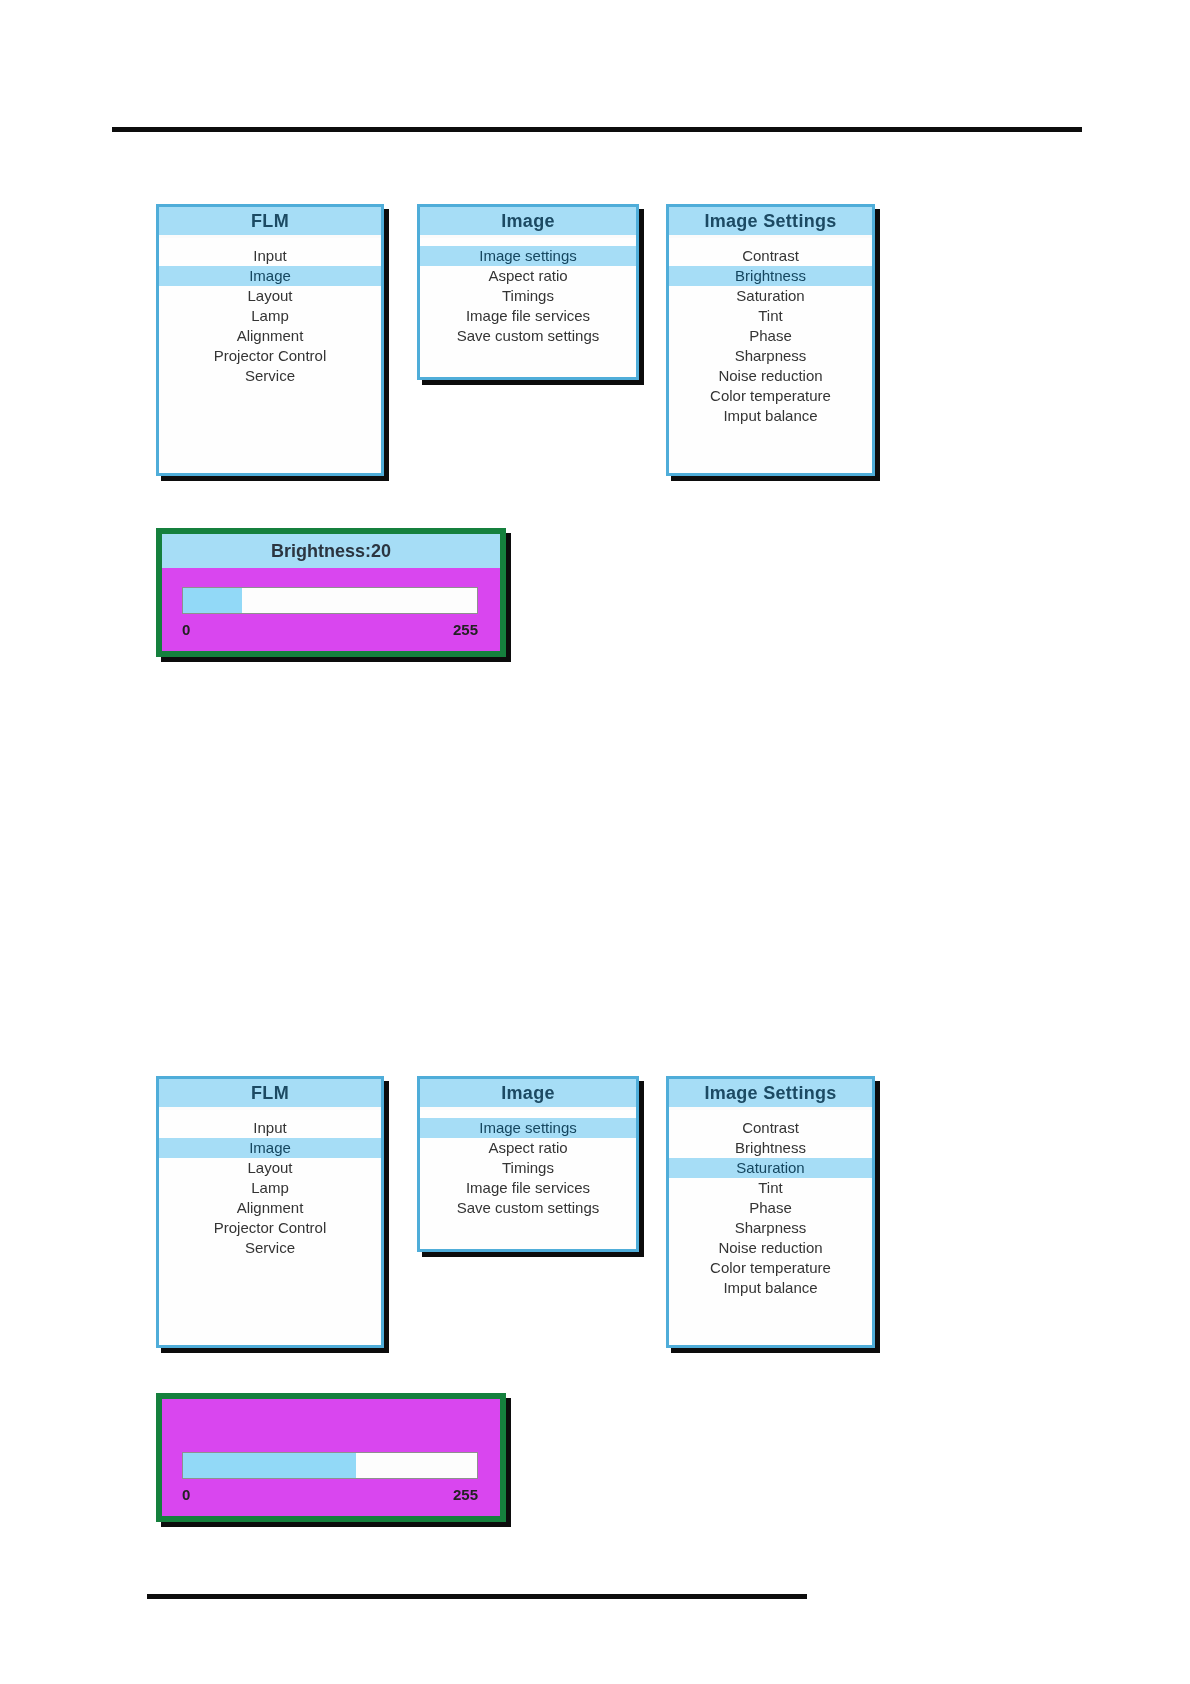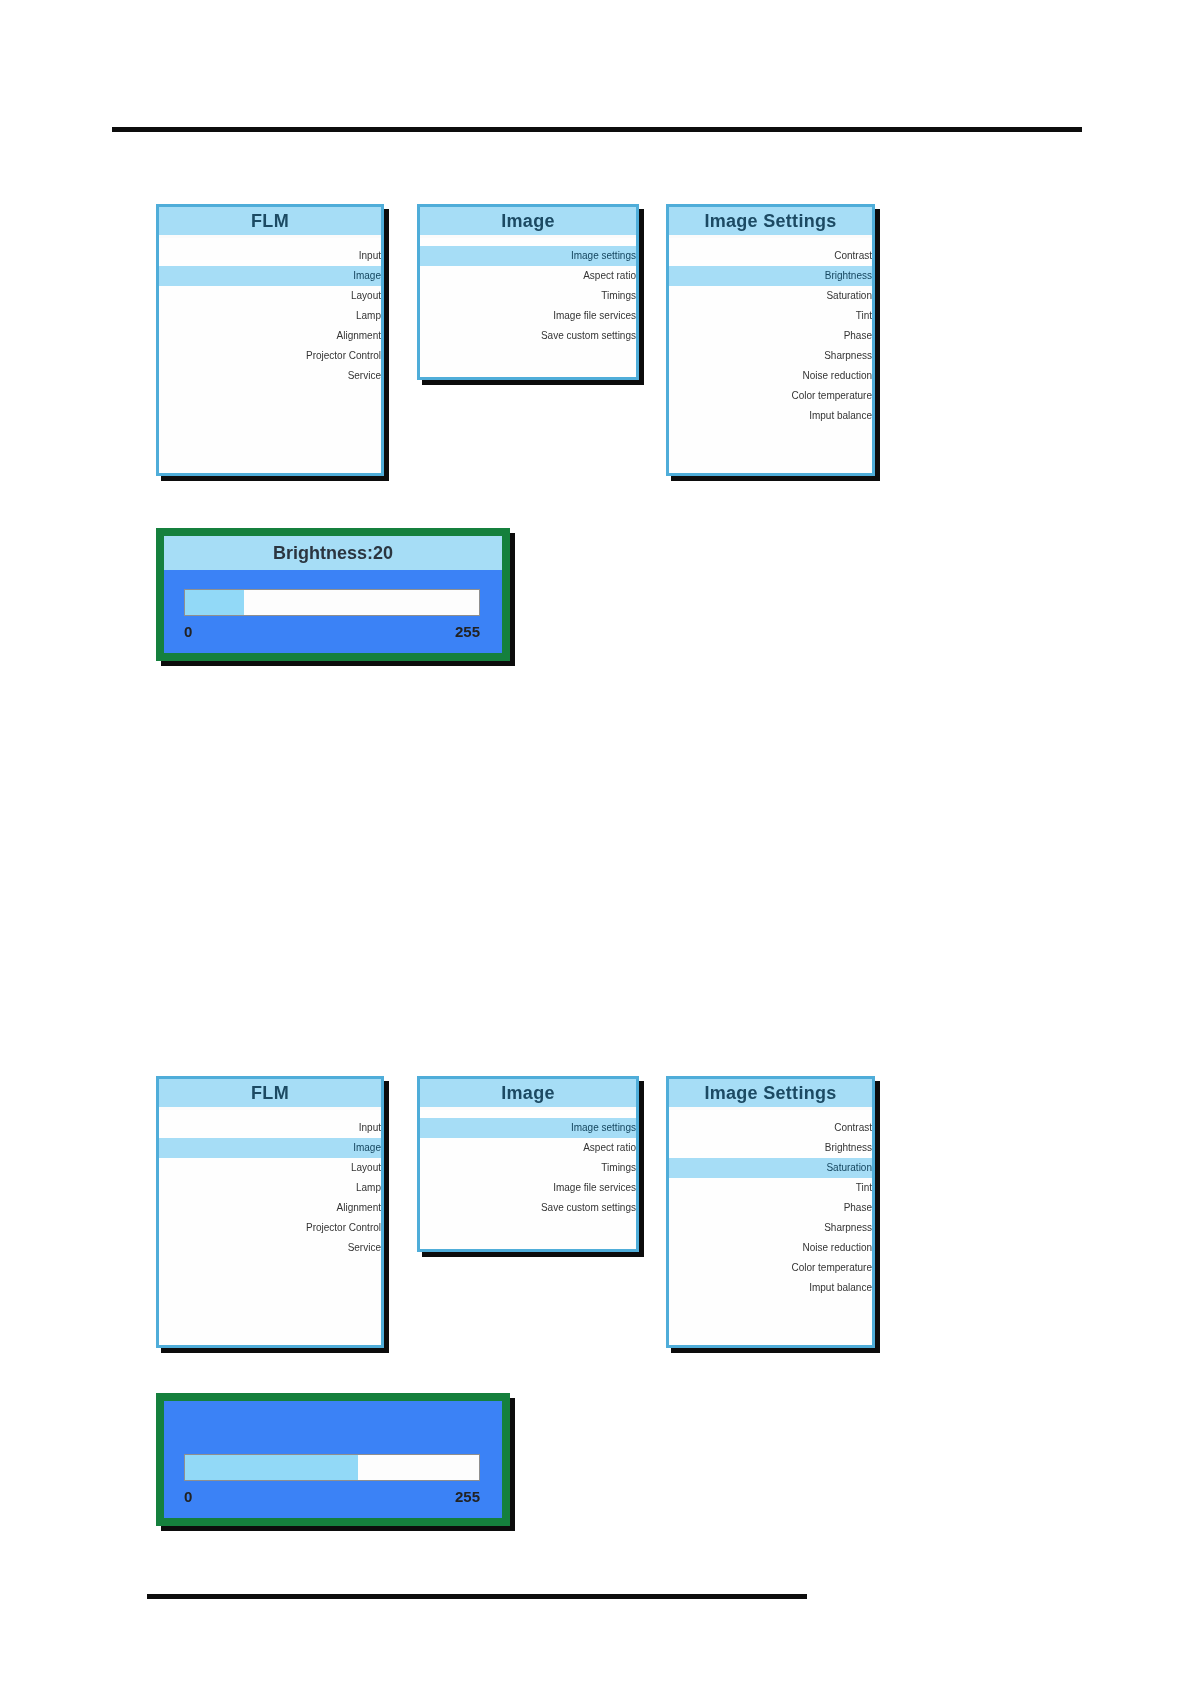--- a/index.html
+++ b/index.html
@@ -32,30 +32,30 @@
     height:28px;
     background:#a6ddf6;
     border-bottom:3px solid #fbfbfb;
     display:flex;align-items:center;justify-content:center;
     font-weight:bold;font-size:18px;color:#1c4a63;
     letter-spacing:0.3px;
   }
   .menu .spacer{height:8px;}
   .menu .item{
     height:20px;line-height:20px;
-    text-align:right;font-size:10px;color:#343434;
+    text-align:center;font-size:15px;color:#343434;
     white-space:nowrap;
   }
   .menu .item.hl{background:#a6ddf6;color:#15465f;}
 
   
   .slider-window{
     position:absolute;left:156px;width:338px;height:117px;
-    background:#3b82f6;
-    border:8px solid #15803d;
+    background:#d946ef;
+    border:6px solid #15803d;
     box-shadow:5px 5px 0 0 #0c0c0c;
   }
   .g0 .slider-window{top:324px;}
   .g1 .slider-window{top:317px;}
   .slider-window .titlebar{
     height:34px;background:#a6ddf6;
     display:flex;align-items:center;justify-content:center;
     font-weight:bold;font-size:18px;color:#2b3540;
   }
   .track{

